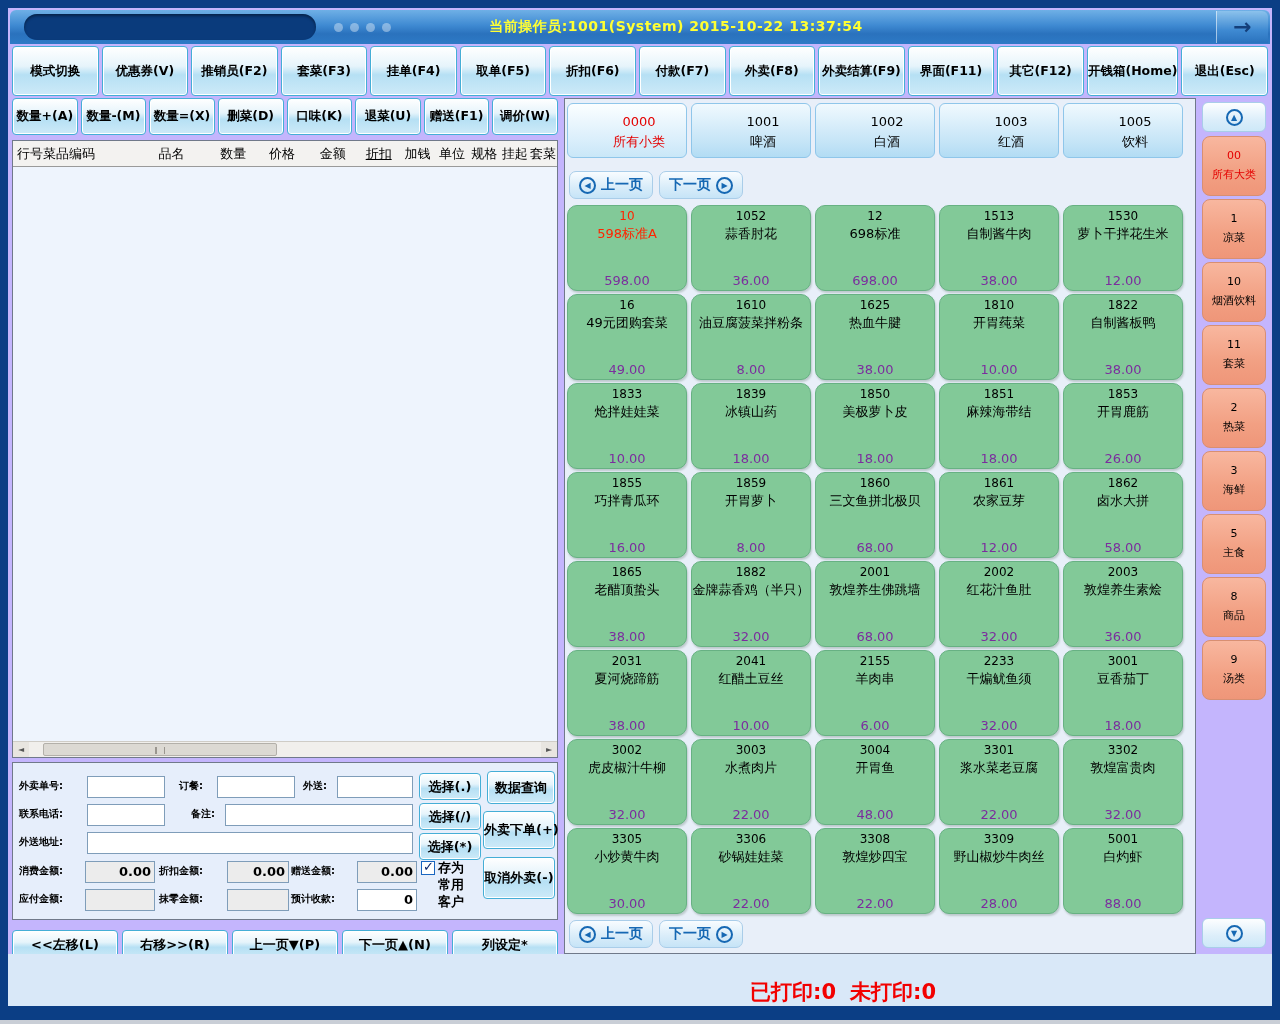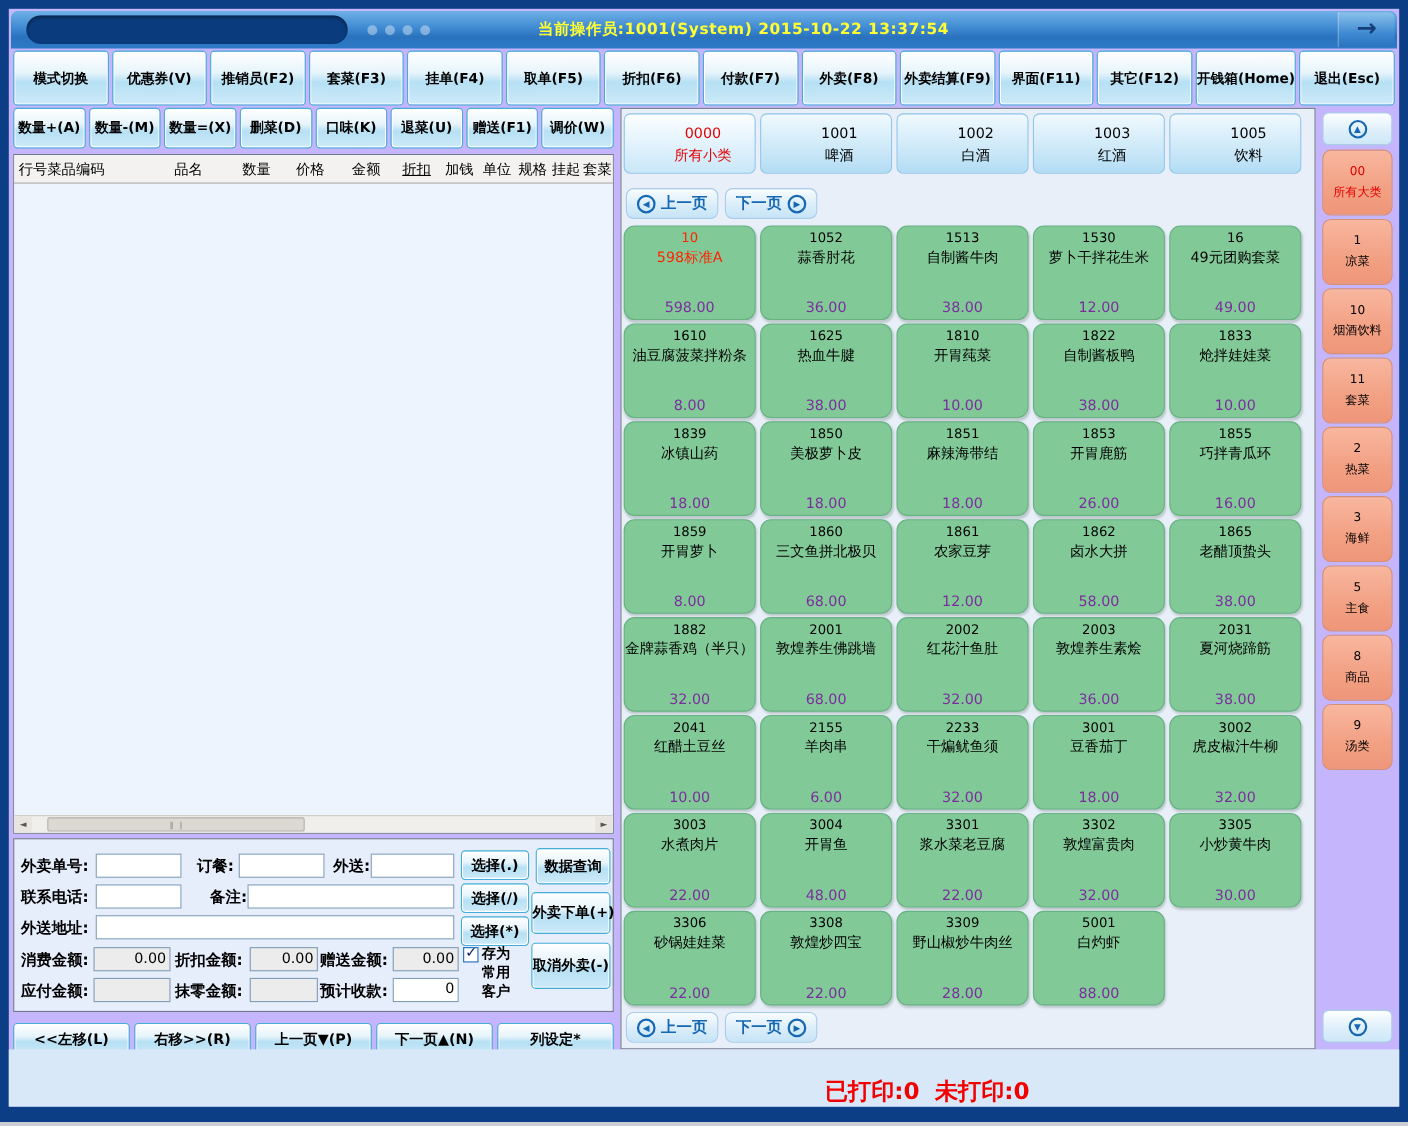--- a/index.html
+++ b/index.html
@@ -63,23 +63,23 @@
   .sb-arrow.right { margin-left:auto; }
   .sb-thumb { margin-left:14px; width:234px; height:13px; background:#dcd9d3;
     border:1px solid #b3b0aa; border-radius:2px; position:relative; cursor:pointer; }
   .sb-thumb::after { content:""; position:absolute; left:50%; top:3px; width:8px; height:7px;
     border-left:1px solid #9a968f; border-right:1px solid #9a968f;
     box-shadow:inset 2px 0 0 -1px #9a968f; transform:translateX(-50%); }
 
   
   .form-box { position:absolute; left:0; top:664px; width:546px; height:158px;
     border:1px solid #70798a; background:#e6eefb; }
-  .fl { position:absolute; font-size:14px; font-weight:bold; color:#000; white-space:nowrap; }
+  .fl { position:absolute; font-size:10px; font-weight:bold; color:#000; white-space:nowrap; }
   .inp { position:absolute; height:22px; border:1px solid #7f9db9; background:#fff;
-    font-size:13px; padding:0 3px; line-height:20px; overflow:hidden; }
+    font-size:13px; padding:0 3px; line-height:20px; overflow:hidden;font-weight:bold; }
   .inp.gray { background:#ececec; }
   .inp.money { text-align:right; }
   .form-box .btn { position:absolute; font-size:13px; }
   .cb-wrap { position:absolute; left:408px; top:96px; width:54px; height:54px; display:flex; gap:3px; cursor:pointer; }
   .cb { width:14px; height:14px; border:1px solid #1a66c0; background:#fff; position:relative; flex:none; margin-top:2px; }
   .cb.checked::after { content:"✓"; position:absolute; left:1px; top:-3px; font-size:13px; font-weight:bold; color:#0a246a; }
   .cb-label { width:34px; font-size:13px; font-weight:bold; line-height:17px; }
 
   .nav-row { position:absolute; left:0; top:832px; width:546px; height:30px; display:flex; gap:4px; }
   .nav-row .btn { flex:1; font-size:13px; }
@@ -303,20 +303,25 @@
           <div class="t-name">598标准A</div>
           <div class="t-price">598.00</div>
         </div>
 
         <div class="tile">
           <div class="t-code">1052</div>
           <div class="t-name">蒜香肘花</div>
           <div class="t-price">36.00</div>
         </div>
 
+        <div class="tile">
+          <div class="t-code">12</div>
+          <div class="t-name">698标准</div>
+          <div class="t-price">698.00</div>
+        </div>
 
         <div class="tile">
           <div class="t-code">1513</div>
           <div class="t-name">自制酱牛肉</div>
           <div class="t-price">38.00</div>
         </div>
 
         <div class="tile">
           <div class="t-code">1530</div>
           <div class="t-name">萝卜干拌花生米</div>

